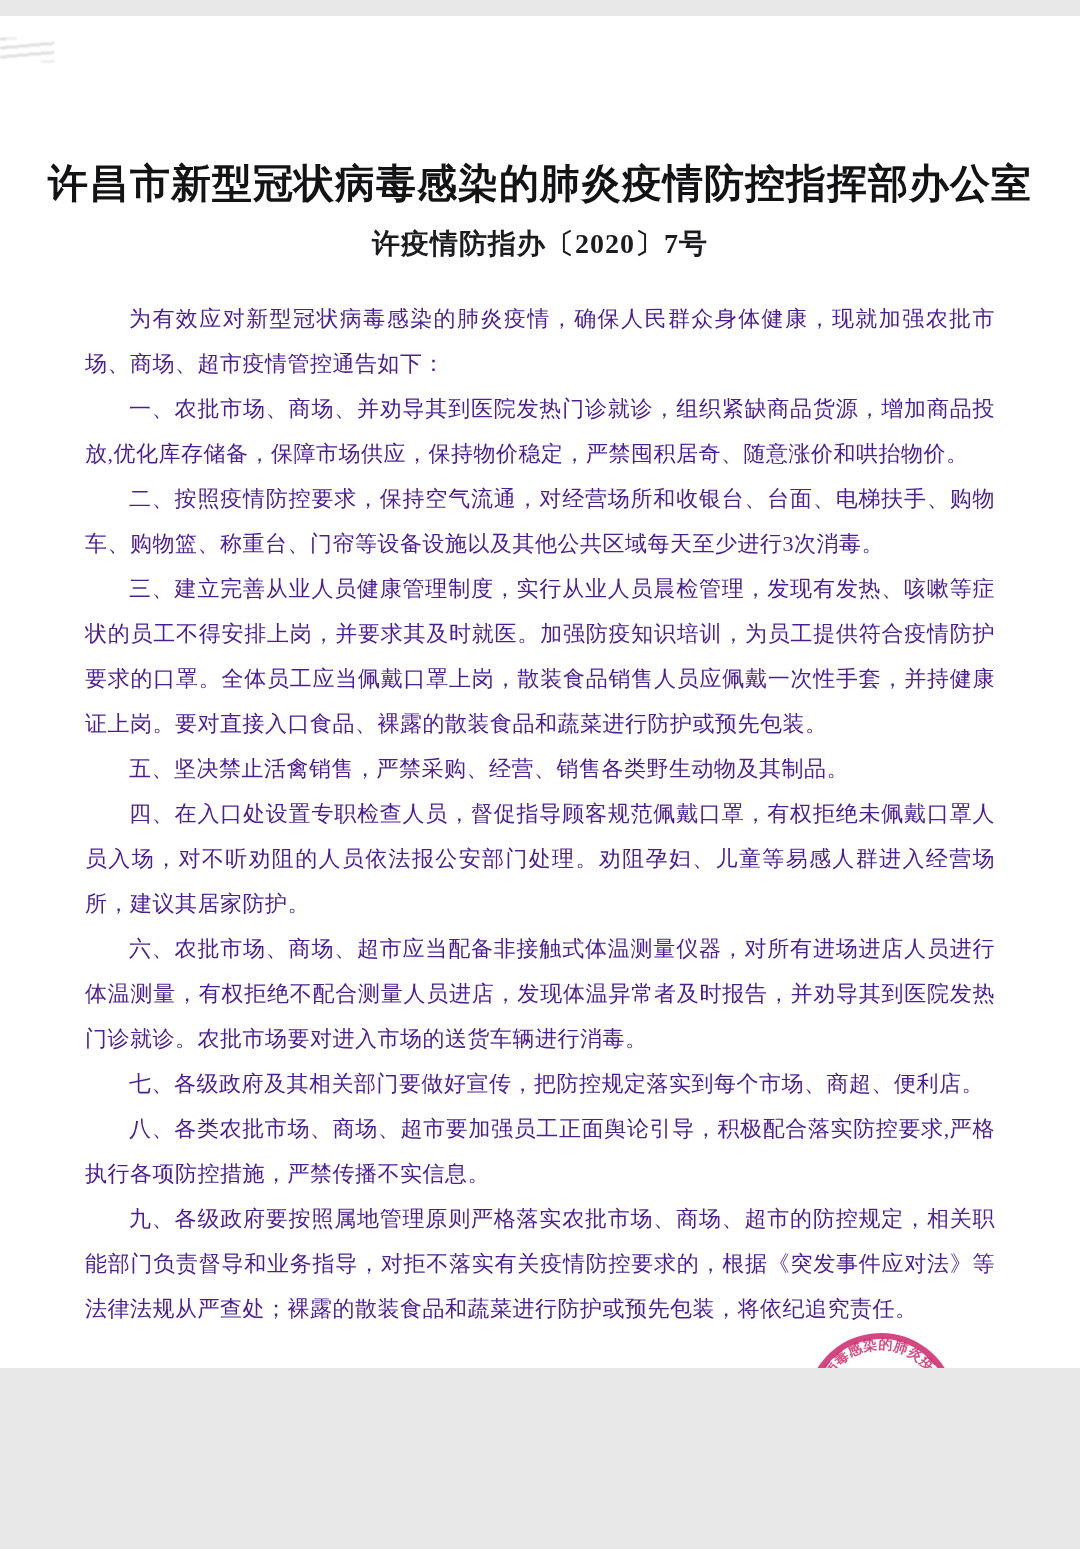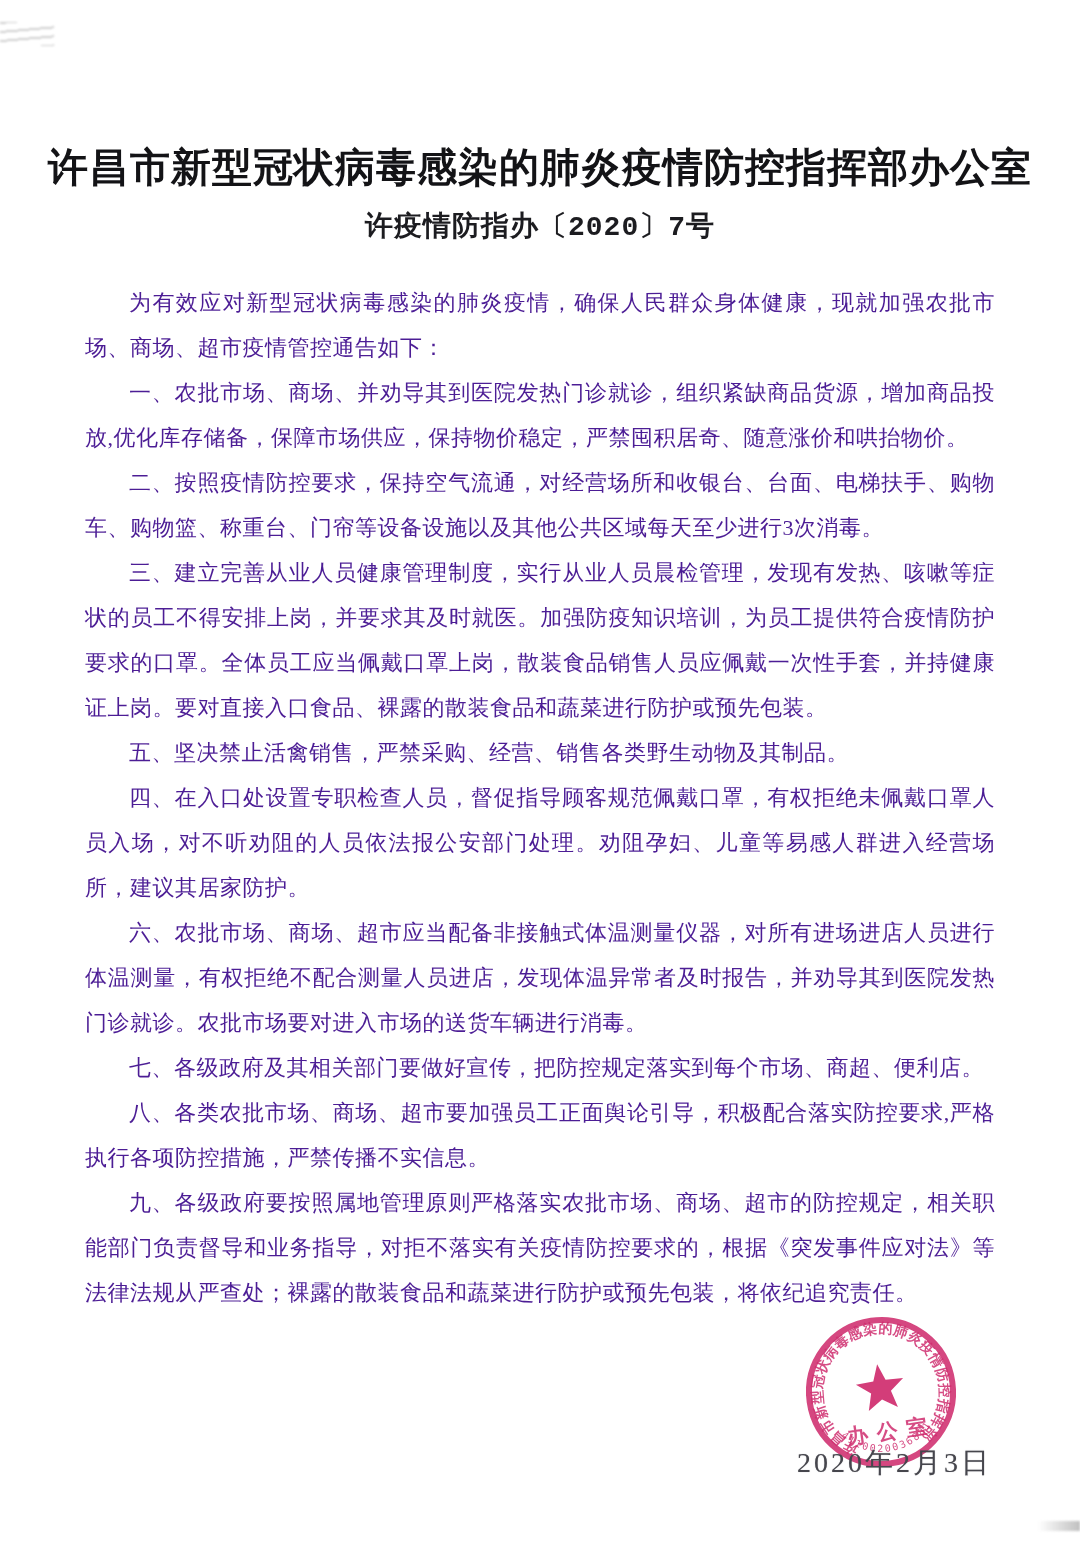--- a/index.html
+++ b/index.html
@@ -1,19 +1,19 @@
 <!DOCTYPE html>
 <html><head>
 <meta charset="utf-8">
 <style>
   html,body { margin:0; padding:0; background:#e8e8e8; }
   .page {
     position:relative;
-    width:1080px; height:1549px;
-    margin:0 auto;
+    width:1080px; height:1352px;
+    margin:16px auto;
     background:#ffffff;
     overflow:hidden;
     color:#26262a;
     font-family:"Liberation Serif","DejaVu Serif",serif;
   }
   
   .artifact-tl {
     position:absolute; left:0; top:22px; width:54px; height:24px;
     background:repeating-linear-gradient(175deg, rgba(150,150,150,.45) 0 2px, rgba(255,255,255,0) 2px 9px);
     filter:blur(1px);
@@ -29,21 +29,21 @@
     font-family:"Liberation Sans","DejaVu Sans",sans-serif;
     font-weight:900;
     font-size:40px; line-height:50px;
     color:#131316;
     letter-spacing:1px;
   }
   .title-line.second { margin-top:17px; }
   .doc-number {
     margin-top:20px;
     text-align:center;
-    font-family:Liberation Mono, monospace;
+    font-family:Liberation Serif, serif;
     font-weight:700;
     font-size:28px; line-height:32px;
     color:#1c1c20;
     letter-spacing:1px;
   }
   .body-text {
     margin:36px 85px 0 85px;
     width:910px;
   }
   .body-text p {

